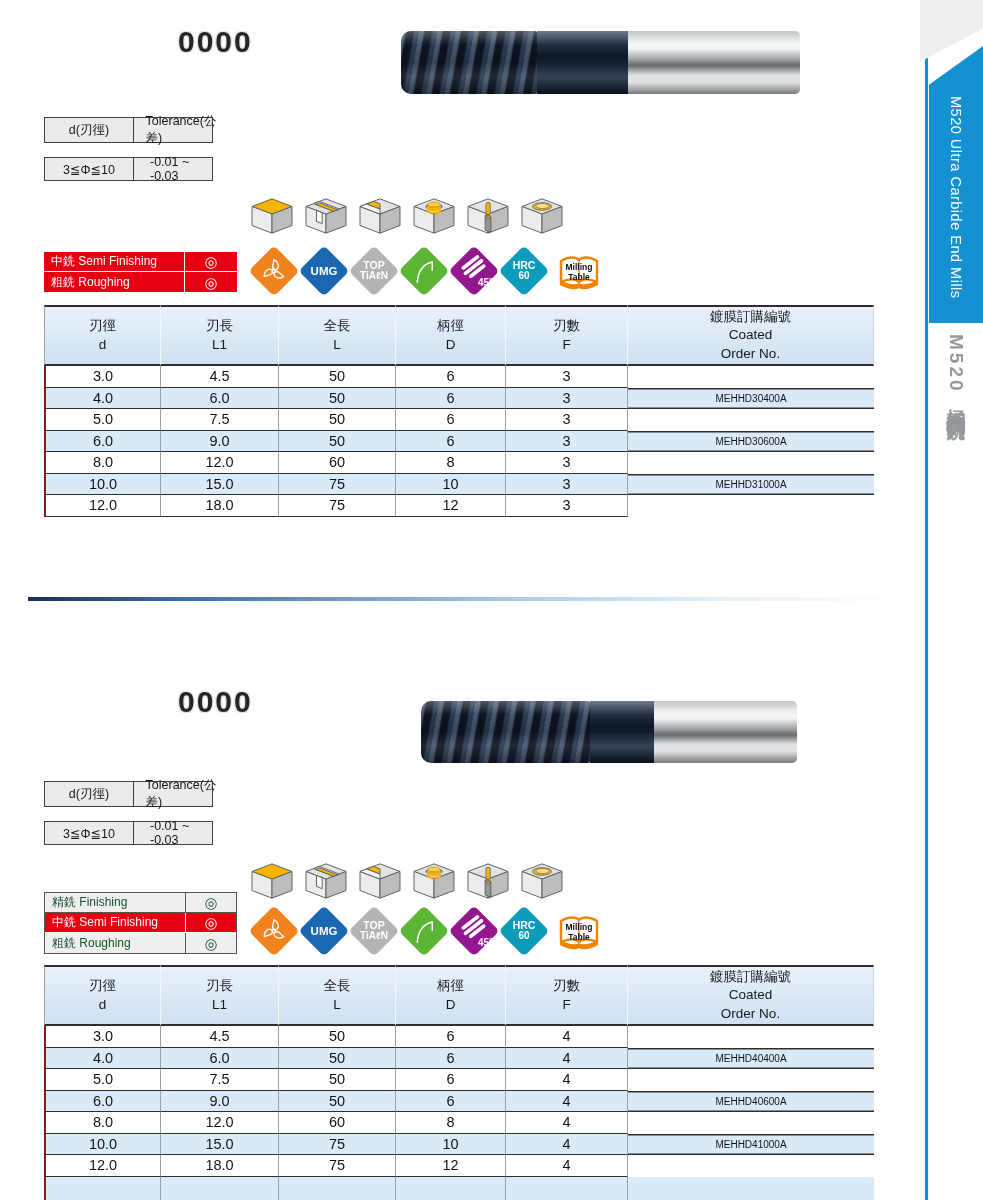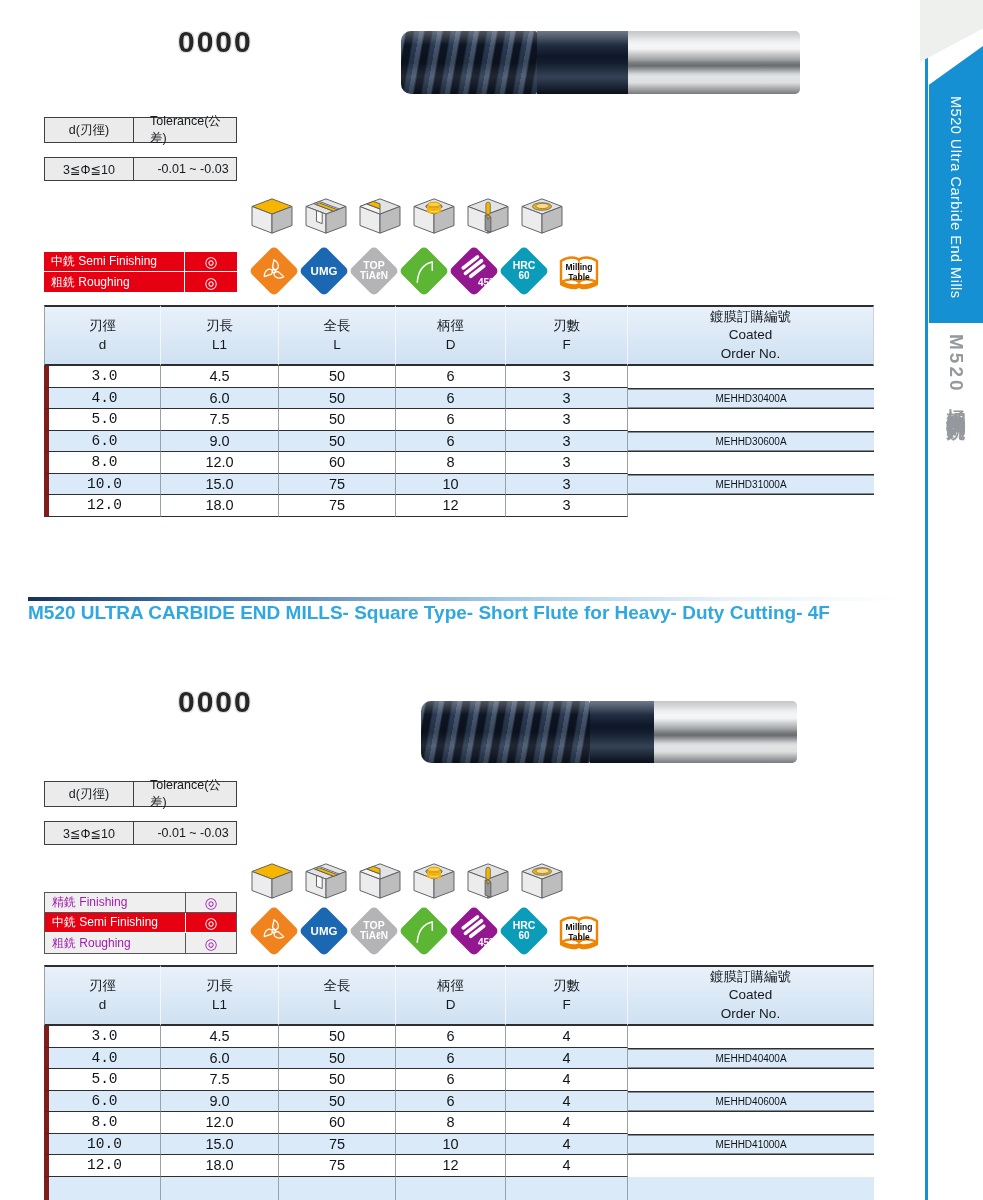--- a/index.html
+++ b/index.html
@@ -20,30 +20,30 @@
   .em-shank{background:linear-gradient(180deg,#aeb2b5,#ecedee 16%,#fdfdfd 28%,#b9bcbf 45%,#74787c 55%,#d6d8da 68%,#f4f5f5 82%,#a2a6aa 100%);
             border-radius:0 5px 5px 0;}
   .endmill::after{content:"";position:absolute;inset:0;border-radius:10px 5px 5px 10px;pointer-events:none;
             background:linear-gradient(180deg,rgba(255,255,255,.28),rgba(255,255,255,0) 22%,rgba(0,0,0,.16) 50%,rgba(255,255,255,.08) 72%,rgba(0,0,0,.26));}
 
   
   .tolrow{position:absolute;display:flex;}
   .tolcell{box-sizing:border-box;border:1.5px solid #3f3f3f;background:#ebebeb;
            display:flex;align-items:center;justify-content:center;font-size:12.5px;color:#15191d;}
   .tolcell.c1{width:89px;border-right:none;}
-  .tolcell.c2{width:104px;padding-left:16px;}
+  .tolcell.c2{width:80px;padding-left:16px;}
 
   
   .cubes{position:absolute;display:flex;gap:8px;}
   .cube{width:46px;height:40px;}
 
   
   .apptable{position:absolute;width:193px;box-sizing:border-box;border:1.2px solid #555;}
   .apptable.allred{border:none;}
-  .approw{display:flex;height:20px;box-sizing:border-box;border-bottom:1.2px solid #555;background:#efefef;color:#a21caf;}
+  .approw{display:flex;height:20px;box-sizing:border-box;border-bottom:1.2px solid #555;background:#efefef;color:#14532d;}
   .approw:last-child{border-bottom:none;}
   .approw.red{background:#e60012;color:#fff;border-bottom-color:#fff;}
   .applabel{box-sizing:border-box;width:141px;border-right:1.2px solid #555;display:flex;align-items:center;
             padding-left:7px;font-size:12px;white-space:nowrap;}
   .approw.red .applabel{border-right-color:#fff;text-align:center;}
   .appmark{flex:1;display:flex;align-items:center;justify-content:center;font-size:15px;font-weight:bold;line-height:1;}
 
   
   .badges{position:absolute;display:flex;align-items:flex-start;}
   .badge{position:relative;width:50px;height:50px;flex:0 0 auto;}
@@ -57,21 +57,21 @@
 
   
   table.spec{position:absolute;border-collapse:separate;border-spacing:0;table-layout:fixed;width:830px;}
   .spec th{box-sizing:border-box;height:61px;padding:0;font-weight:normal;font-size:13.5px;line-height:1.35;color:#15191d;
            background:linear-gradient(180deg,#e9f1fa,#cfe1f2);
            border-top:2px solid #2e2e2e;border-bottom:2px solid #2e2e2e;border-right:1px solid #f3f7fb;}
   .spec th:first-child{border-left:1px solid #9aa2a9;}
   .spec th:last-child{border-right:1px solid #ccd4da;}
   .spec td{box-sizing:border-box;height:21.5px;padding:0;text-align:center;font-size:14.5px;color:#101418;background:#fff;
            border-right:1px solid #9aa2a9;border-bottom:1.5px solid #2e2e2e;}
-  .spec td:first-child{border-left:5px solid #7f1d1d;font-family:Liberation Mono, monospace;}
+  .spec td:first-child{border-left:2px solid #7f1d1d;}
   .spec tr.alt td{background:#dbeaf8;}
   .spec td.order{background:transparent;border-right:none;border-bottom:none;font-size:10px;}
   .spec td.order.filled{background:#dbeaf8;box-shadow:inset 0 1.5px 0 #2e2e2e,inset 0 -1.5px 0 #2e2e2e;}
   .spec tr.partial td{background:#dbeaf8;border-bottom:none;height:23px;}
   .spec tr.partial td.order{background:#dbeaf8;box-shadow:none;}
 
   
   .divider-bar{position:absolute;left:28px;top:597px;width:878px;height:4px;
                background:linear-gradient(90deg,#16315e 0%,#3f6fa8 18%,#a8cbe8 55%,#e8f2fa 80%,#ffffff 100%);}
   .divider-title{position:absolute;left:28px;top:602px;width:880px;font-size:19px;font-weight:bold;color:#2fa8e1;white-space:nowrap;}
@@ -645,21 +645,20 @@
               <td></td>
               <td></td>
               <td class="order"></td>
             </tr>
           </tbody>
         </table>
       </div>
     </div>
 
   <div class="divider-bar"></div>
-  <div class="divider-title">M520 ULTRA CARBIDE END MILLS- Square Type- Short Flute for Heavy- Duty Cutting- 4F</div>
 
   <div class="side-line"></div>
   <div class="side-corner"></div>
   <div class="side-tab">
     <span class="vtext">M520 Ultra Carbide End Mills</span>
   </div>
   <div class="side-cn">
     <span class="vtext">M520極細鎢鋼銑刀</span>
   </div>
 </div>

